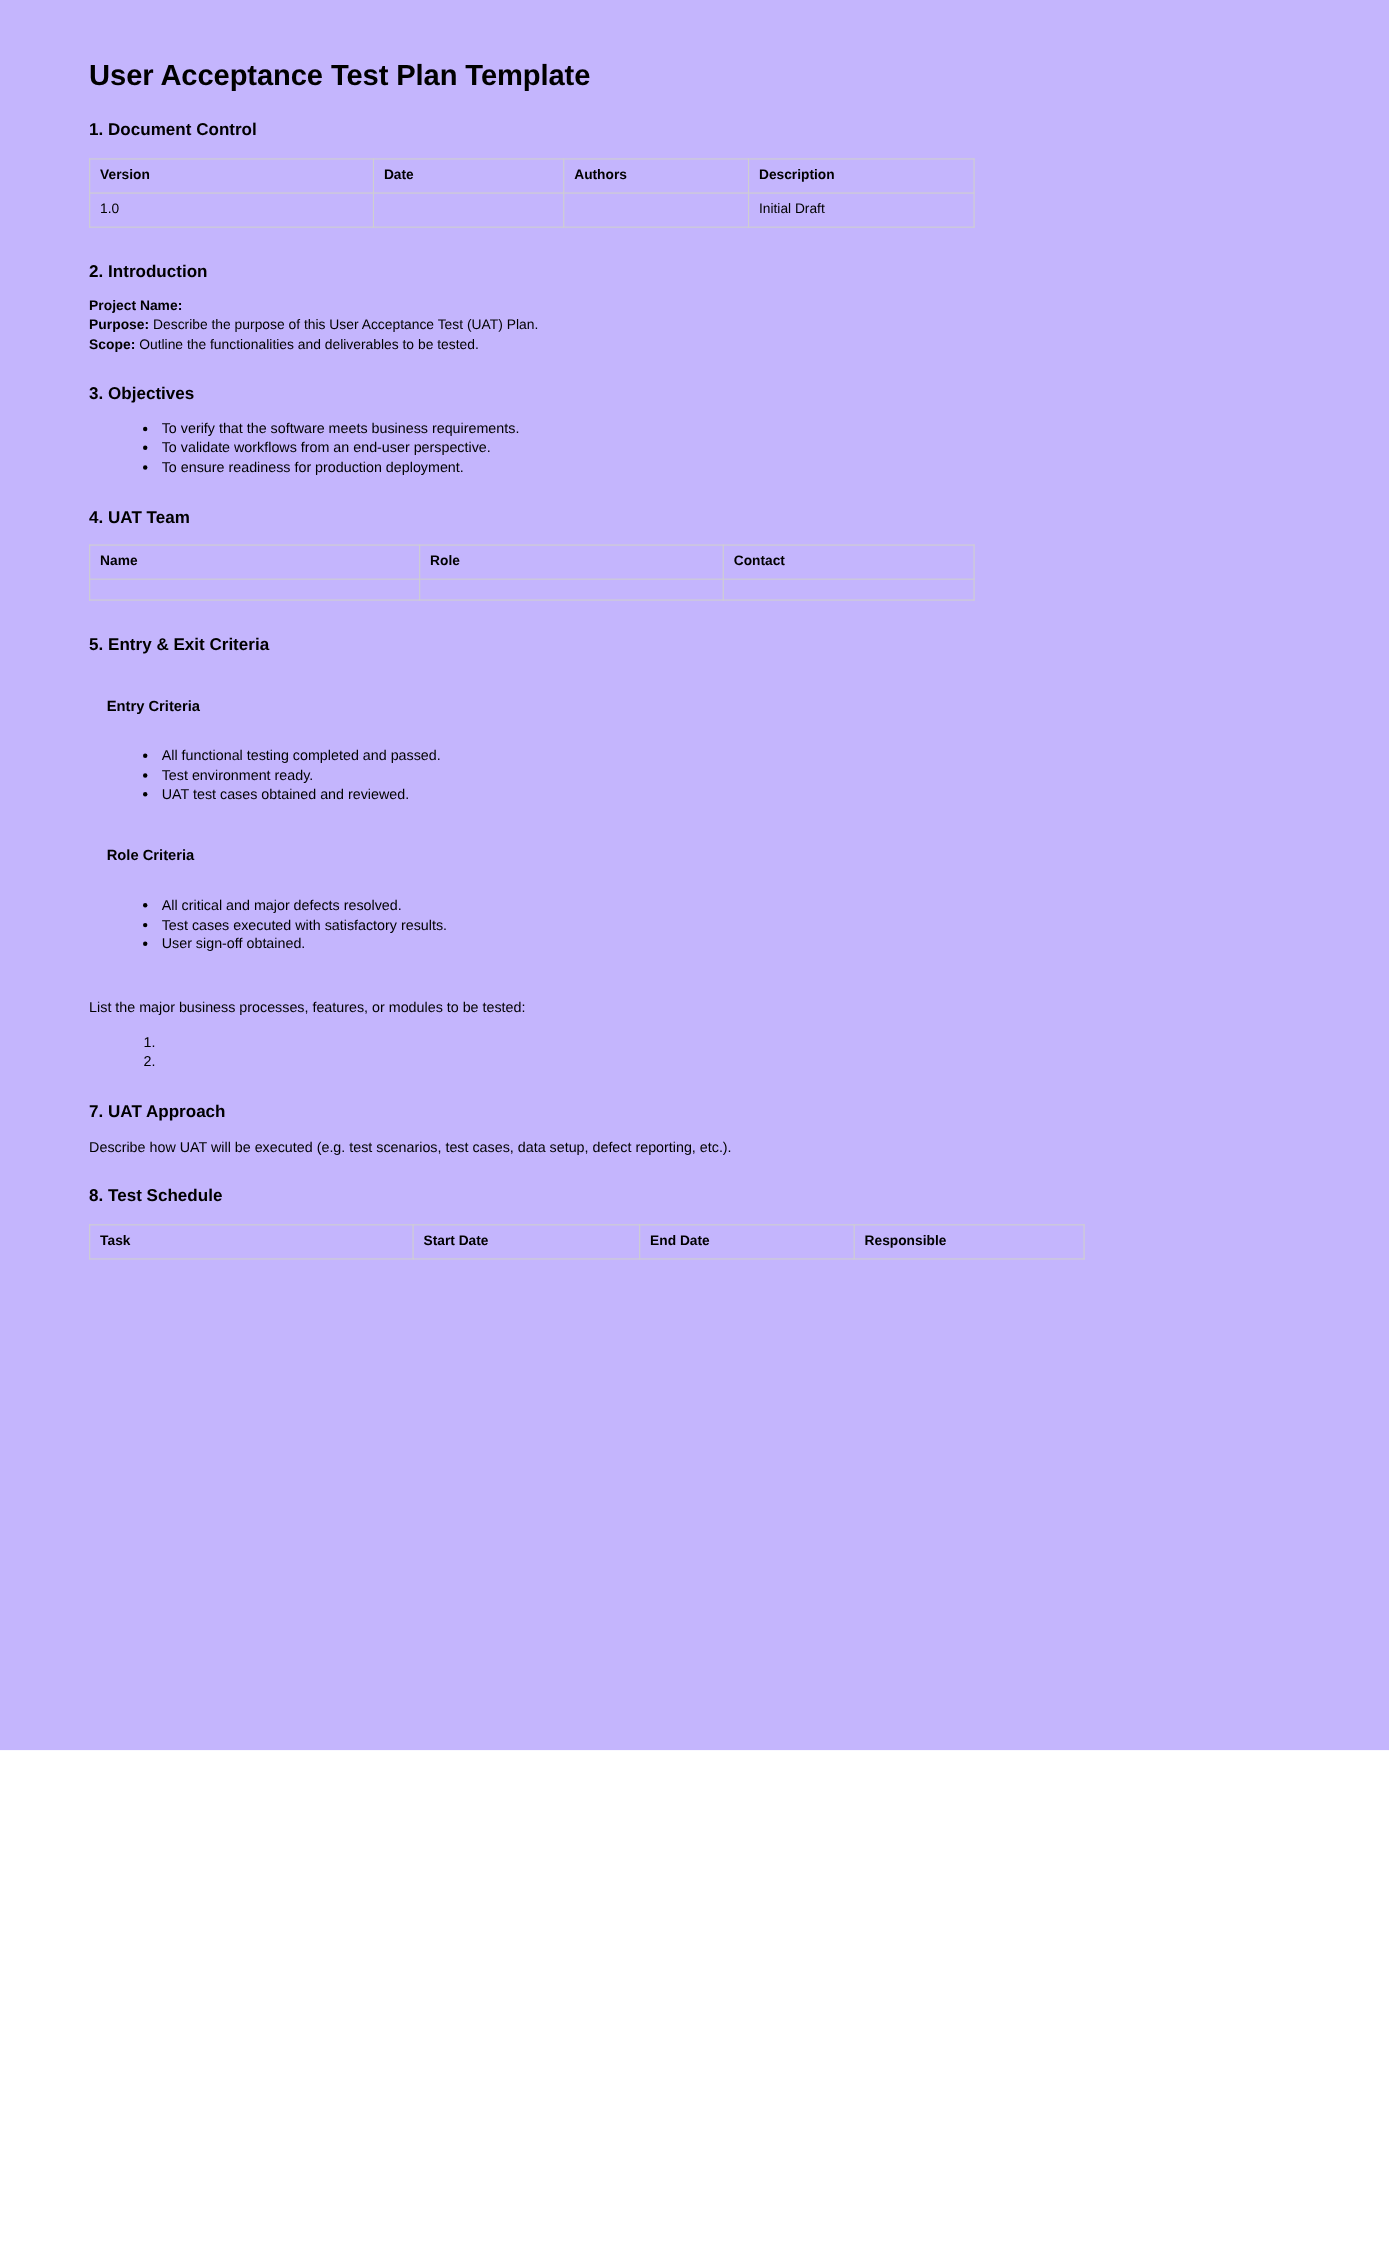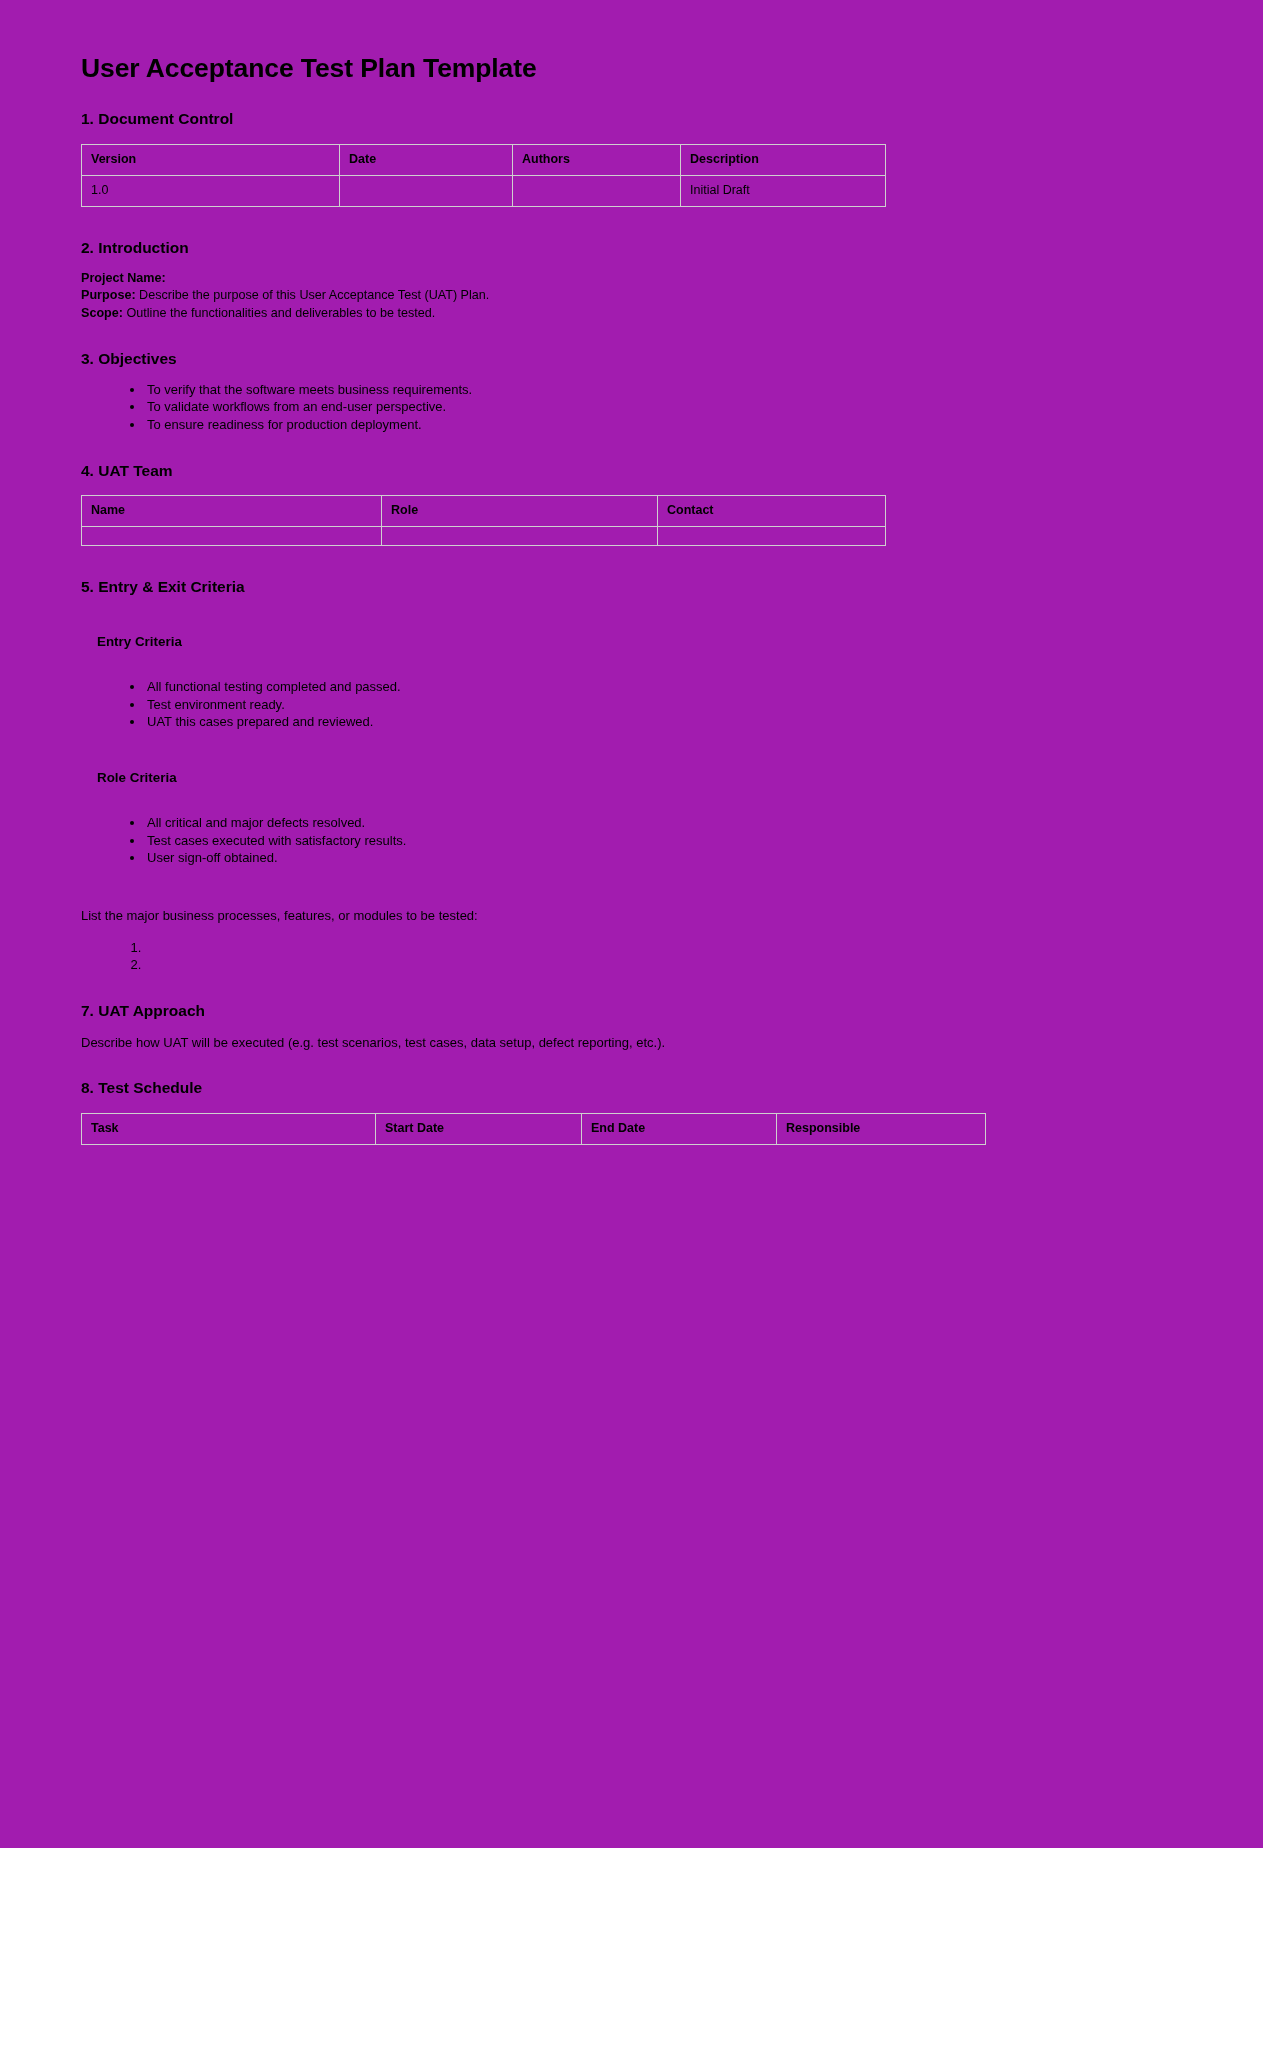--- a/index.html
+++ b/index.html
@@ -14,22 +14,22 @@
     font-family: "Liberation Sans", sans-serif;
     color: #000000;
     overflow: hidden;
     position: relative;
   }
   .page {
     position: absolute;
     left: 0;
     top: 0;
     width: 1263px;
-    height: 1848px;
-    background: #a21caf;
+    height: 1591px;
+    background: #c4b5fd;
   }
   
   .doc-clip {
     position: absolute;
     left: 0;
     top: 0;
     width: 1263px;
     height: 1300px;
     overflow: hidden;
   }
@@ -222,21 +222,21 @@
 
       <div class="sp-table-to-h2"></div>
 
       <h2 class="section-title">5. Entry &amp; Exit Criteria</h2>
       <div class="sp-h2-to-sub"></div>
       <h3 class="sub-title">Entry Criteria</h3>
       <div class="sp-sub-to-list"></div>
       <ul class="doc-list">
         <li>All functional testing completed and passed.</li>
         <li>Test environment ready.</li>
-        <li>UAT this cases prepared and reviewed.</li>
+        <li>UAT test cases obtained and reviewed.</li>
       </ul>
       <div class="sp-list-to-sub"></div>
       <h3 class="sub-title">Role Criteria</h3>
       <div class="sp-sub-to-list"></div>
       <ul class="doc-list">
         <li>All critical and major defects resolved.</li>
         <li>Test cases executed with satisfactory results.</li>
         <li>User sign-off obtained.</li>
       </ul>
 

